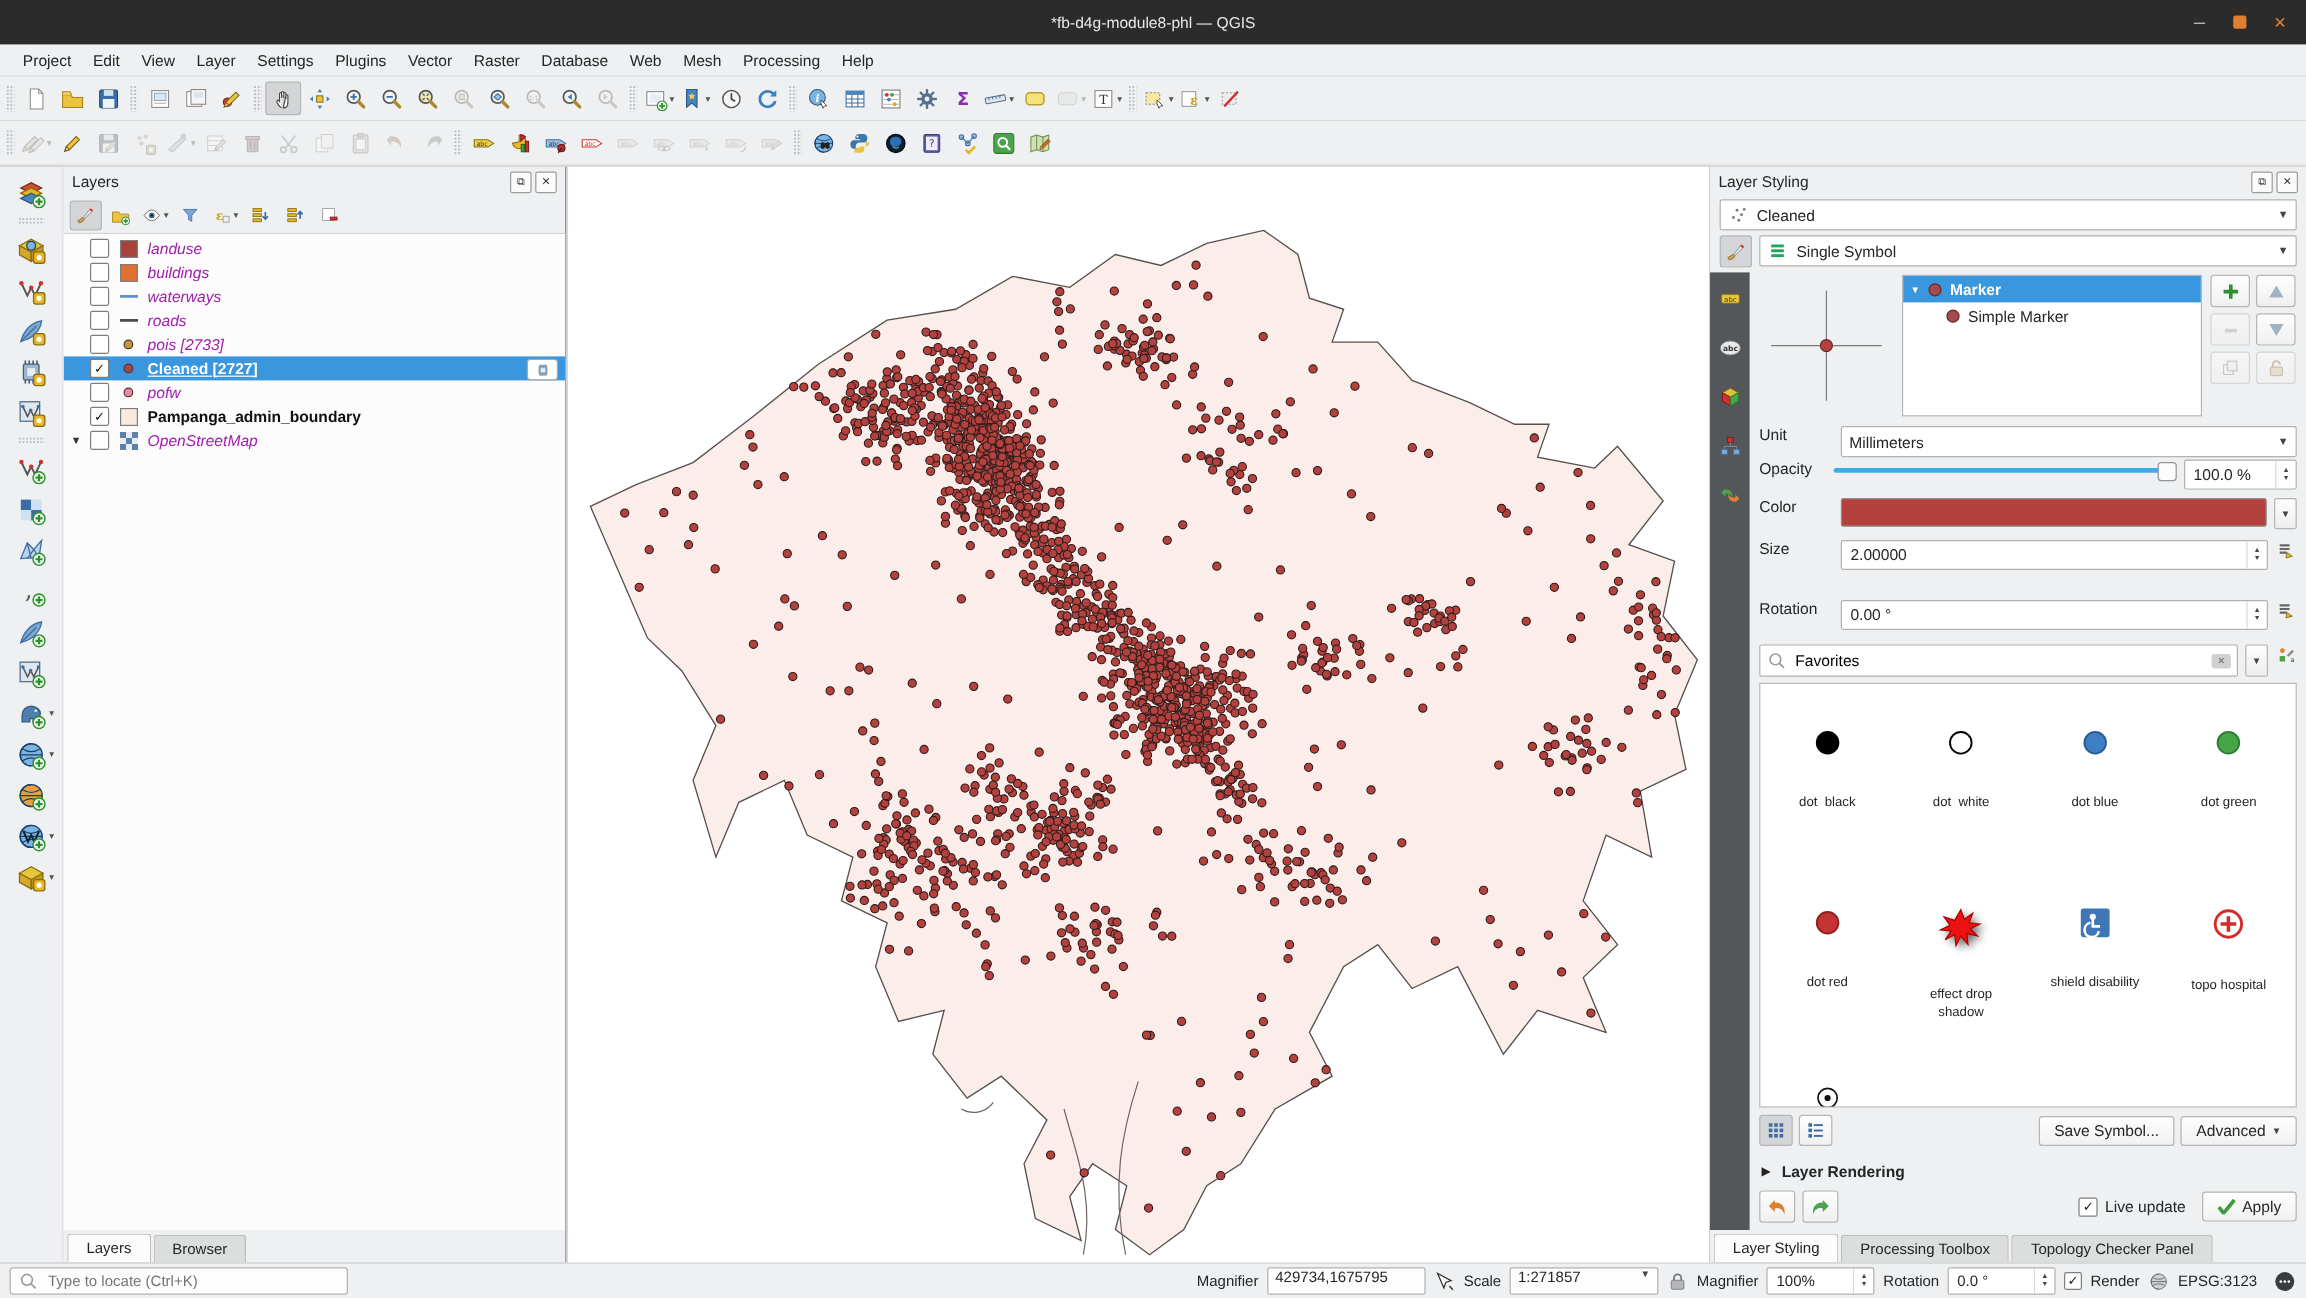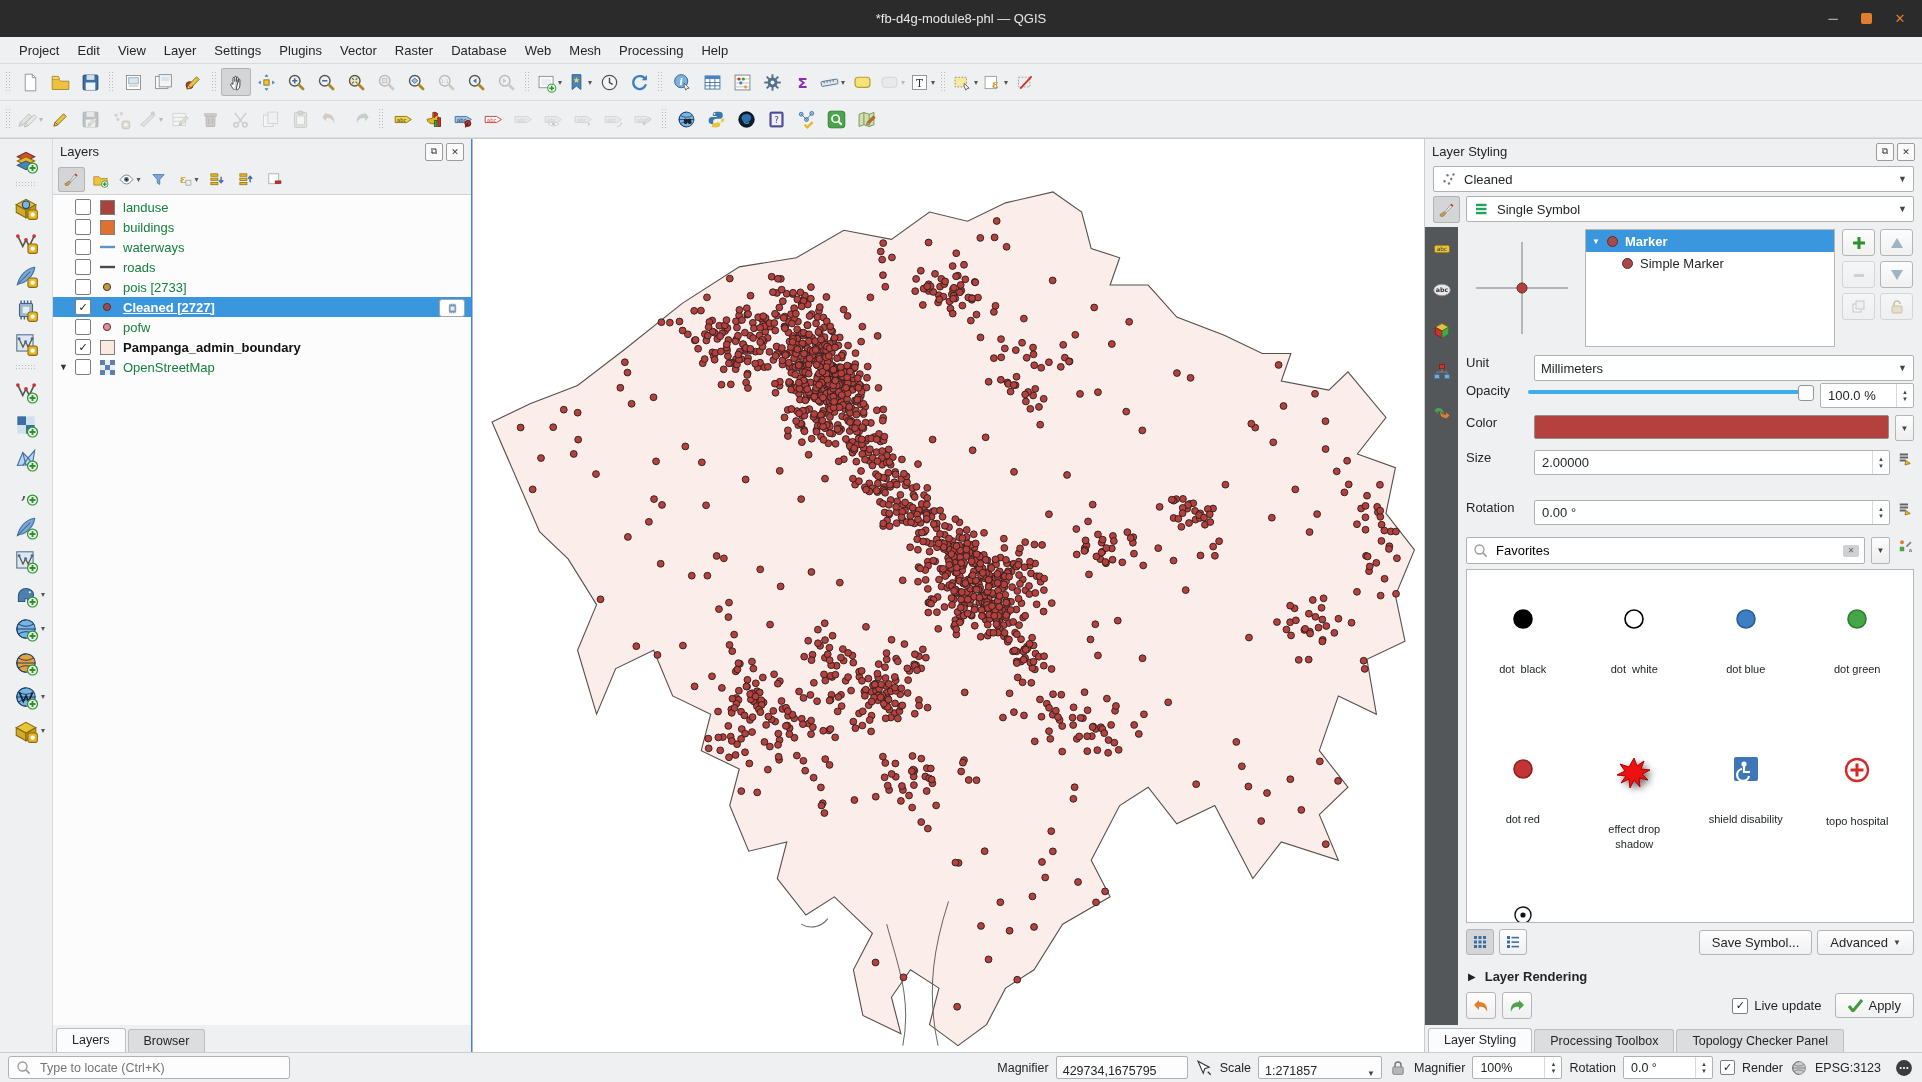--- a/index.html
+++ b/index.html
@@ -44,21 +44,21 @@
 #layers-panel{width:418px;flex:none;display:flex;flex-direction:column;border-right:1px solid #3b82f6;background:#eff0f1}
 .layers-toolbar{height:30px;display:flex;align-items:center;gap:2px;padding:0 5px;flex:none}
 .ptbtn{width:27px;height:25px;display:flex;align-items:center;justify-content:center;border-radius:3px;position:relative;flex:none}
 .ptbtn.act{background:#d4d5d6;box-shadow:inset 0 0 0 1px #b3b4b5}
 .layers-tree{flex:1;background:#fcfcfc;border-top:1px solid #d2d3d4;overflow:hidden;padding-top:2px}
 .layer-row{height:20px;display:flex;align-items:center;gap:5px;padding-left:4px;position:relative}
 .layer-row .expander{width:13px;font-size:9px;color:#333;text-align:center;flex:none}
 .layer-row .swatch{width:22px;display:flex;align-items:center;justify-content:center;flex:none}
 .layer-row .lname{white-space:nowrap}
 .layer-row.sel{background:#3b97dd;color:#fff}
-.lname.italic{color:#15803d}
+.lname.italic{font-style:italic;color:#a21caf}
 .lname.bold{font-weight:bold;color:#111}
 .lname.bold-underline{font-weight:bold;text-decoration:underline;color:#fff}
 .layer-row.sel .lname{color:#fff}
 .indicator{position:absolute;right:6px;top:2px;width:24px;height:16px;background:#fff;border:1px solid #a5a6a7;border-radius:3px;display:flex;align-items:center;justify-content:center}
 .panel-tabs{height:27px;display:flex;align-items:flex-end;padding:0 3px;gap:2px;flex:none;background:#eff0f1}
 .tab{padding:4px 15px 4px;background:#dcdddd;border:1px solid #bdbebf;border-bottom:none;border-radius:3px 3px 0 0;white-space:nowrap;font-size:12.5px}
 .tab.active{background:#fcfcfc;padding-bottom:5px}
 
 #map-canvas{flex:1;background:#fff;position:relative;border-left:1px solid #b9babb;overflow:hidden}
 #map-svg{position:absolute;inset:0;width:100%;height:100%}
@@ -95,21 +95,21 @@
 .viewbtn.act{background:#d4d5d6}
 .layer-rendering{display:flex;align-items:center;gap:9px;margin:14px 2px 4px;font-weight:bold;flex:none}
 .lr-arrow{font-size:10px;color:#222}
 .bottom-row{display:flex;align-items:center;gap:6px;margin:4px 0 6px;flex:none}
 .small-btn{width:28px;height:25px;border:1px solid #b4b5b6;border-radius:3px;background:linear-gradient(#fdfdfd,#f0f0f1);display:flex;align-items:center;justify-content:center}
 
 #statusbar{height:29px;flex:none;background:#eff0f1;border-top:1px solid #cbccce;display:flex;align-items:center;padding:0 8px;gap:7px;font-size:12.5px}
 .locate{width:268px;height:21px;border:1px solid #b0b1b2;border-radius:3px;background:#fdfdfd;display:flex;align-items:center;padding:0 6px;gap:5px;color:#9a9b9c}
 .locate input{border:none;outline:none;flex:1;font:inherit;background:transparent}
 .sb-label{white-space:nowrap;color:#232627}
-.sb-input{height:21px;border:1px solid #b0b1b2;background:#fdfdfd;border-radius:2px;display:flex;align-items:flex-end;padding:0 6px;white-space:nowrap}
+.sb-input{height:21px;border:1px solid #b0b1b2;background:#fdfdfd;border-radius:2px;display:flex;align-items:flex-start;padding:0 6px;white-space:nowrap}
 .sb-right{margin-left:auto;display:flex;align-items:center;gap:7px}
 svg{display:block}
 </style>
 </head>
 <body>
 
 <div id="app">
   <div class="titlebar">
     <span class="title">*fb-d4g-module8-phl — QGIS</span>
     <div class="win-controls">

